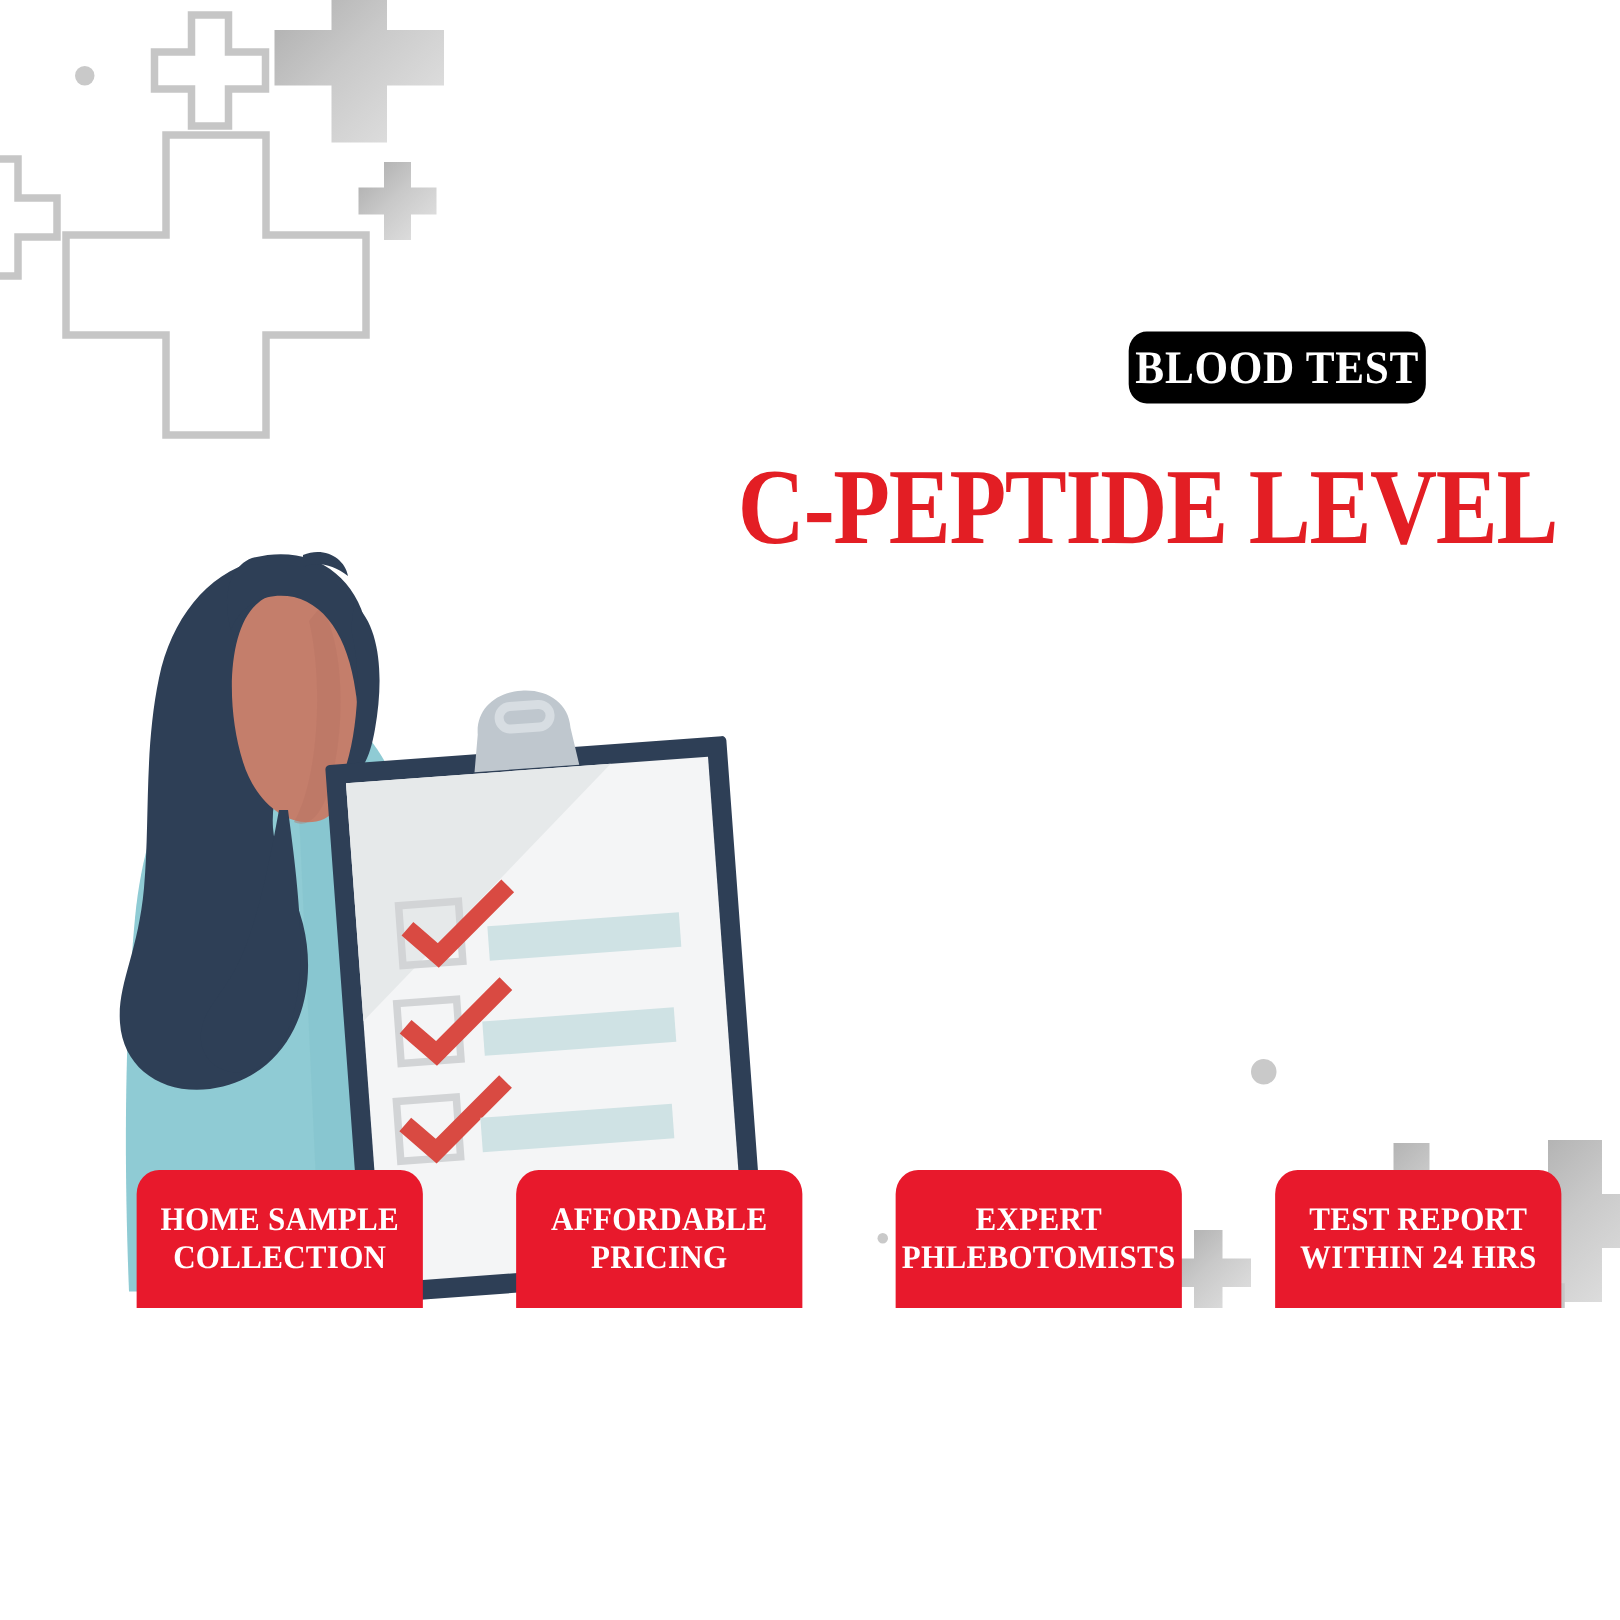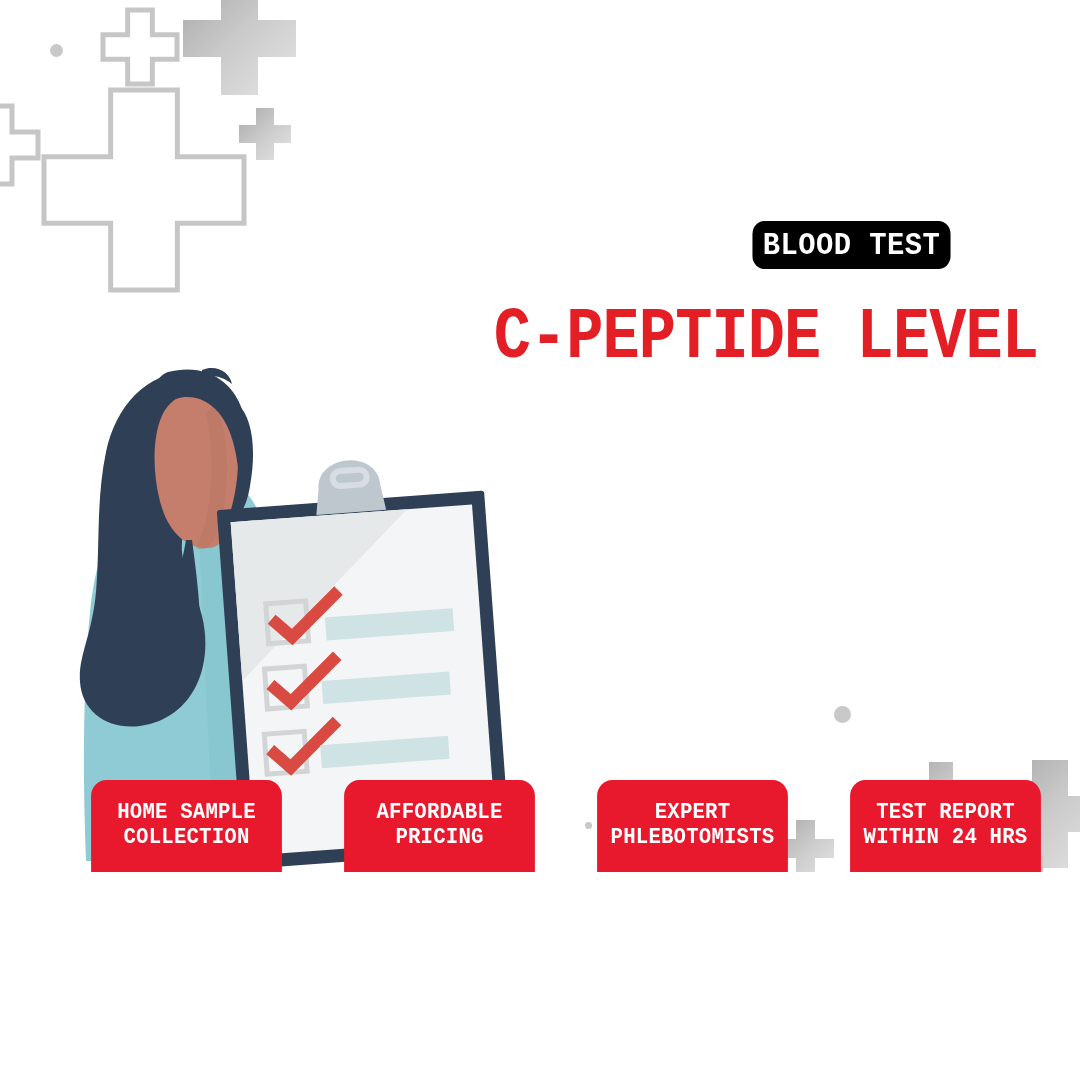--- a/index.html
+++ b/index.html
@@ -7,21 +7,21 @@
     margin: 0;
     padding: 0;
     background: #ffffff;
   }
   #poster {
     position: relative;
     width: 1080px;
     height: 872px;
     background: #ffffff;
     overflow: hidden;
-    font-family: Liberation Mono, monospace;
+    font-family: Liberation Serif, serif;
   }
 
   
   .cross {
     position: absolute;
     box-sizing: border-box;
   }
   .cross > i {
     position: absolute;
     display: block;

